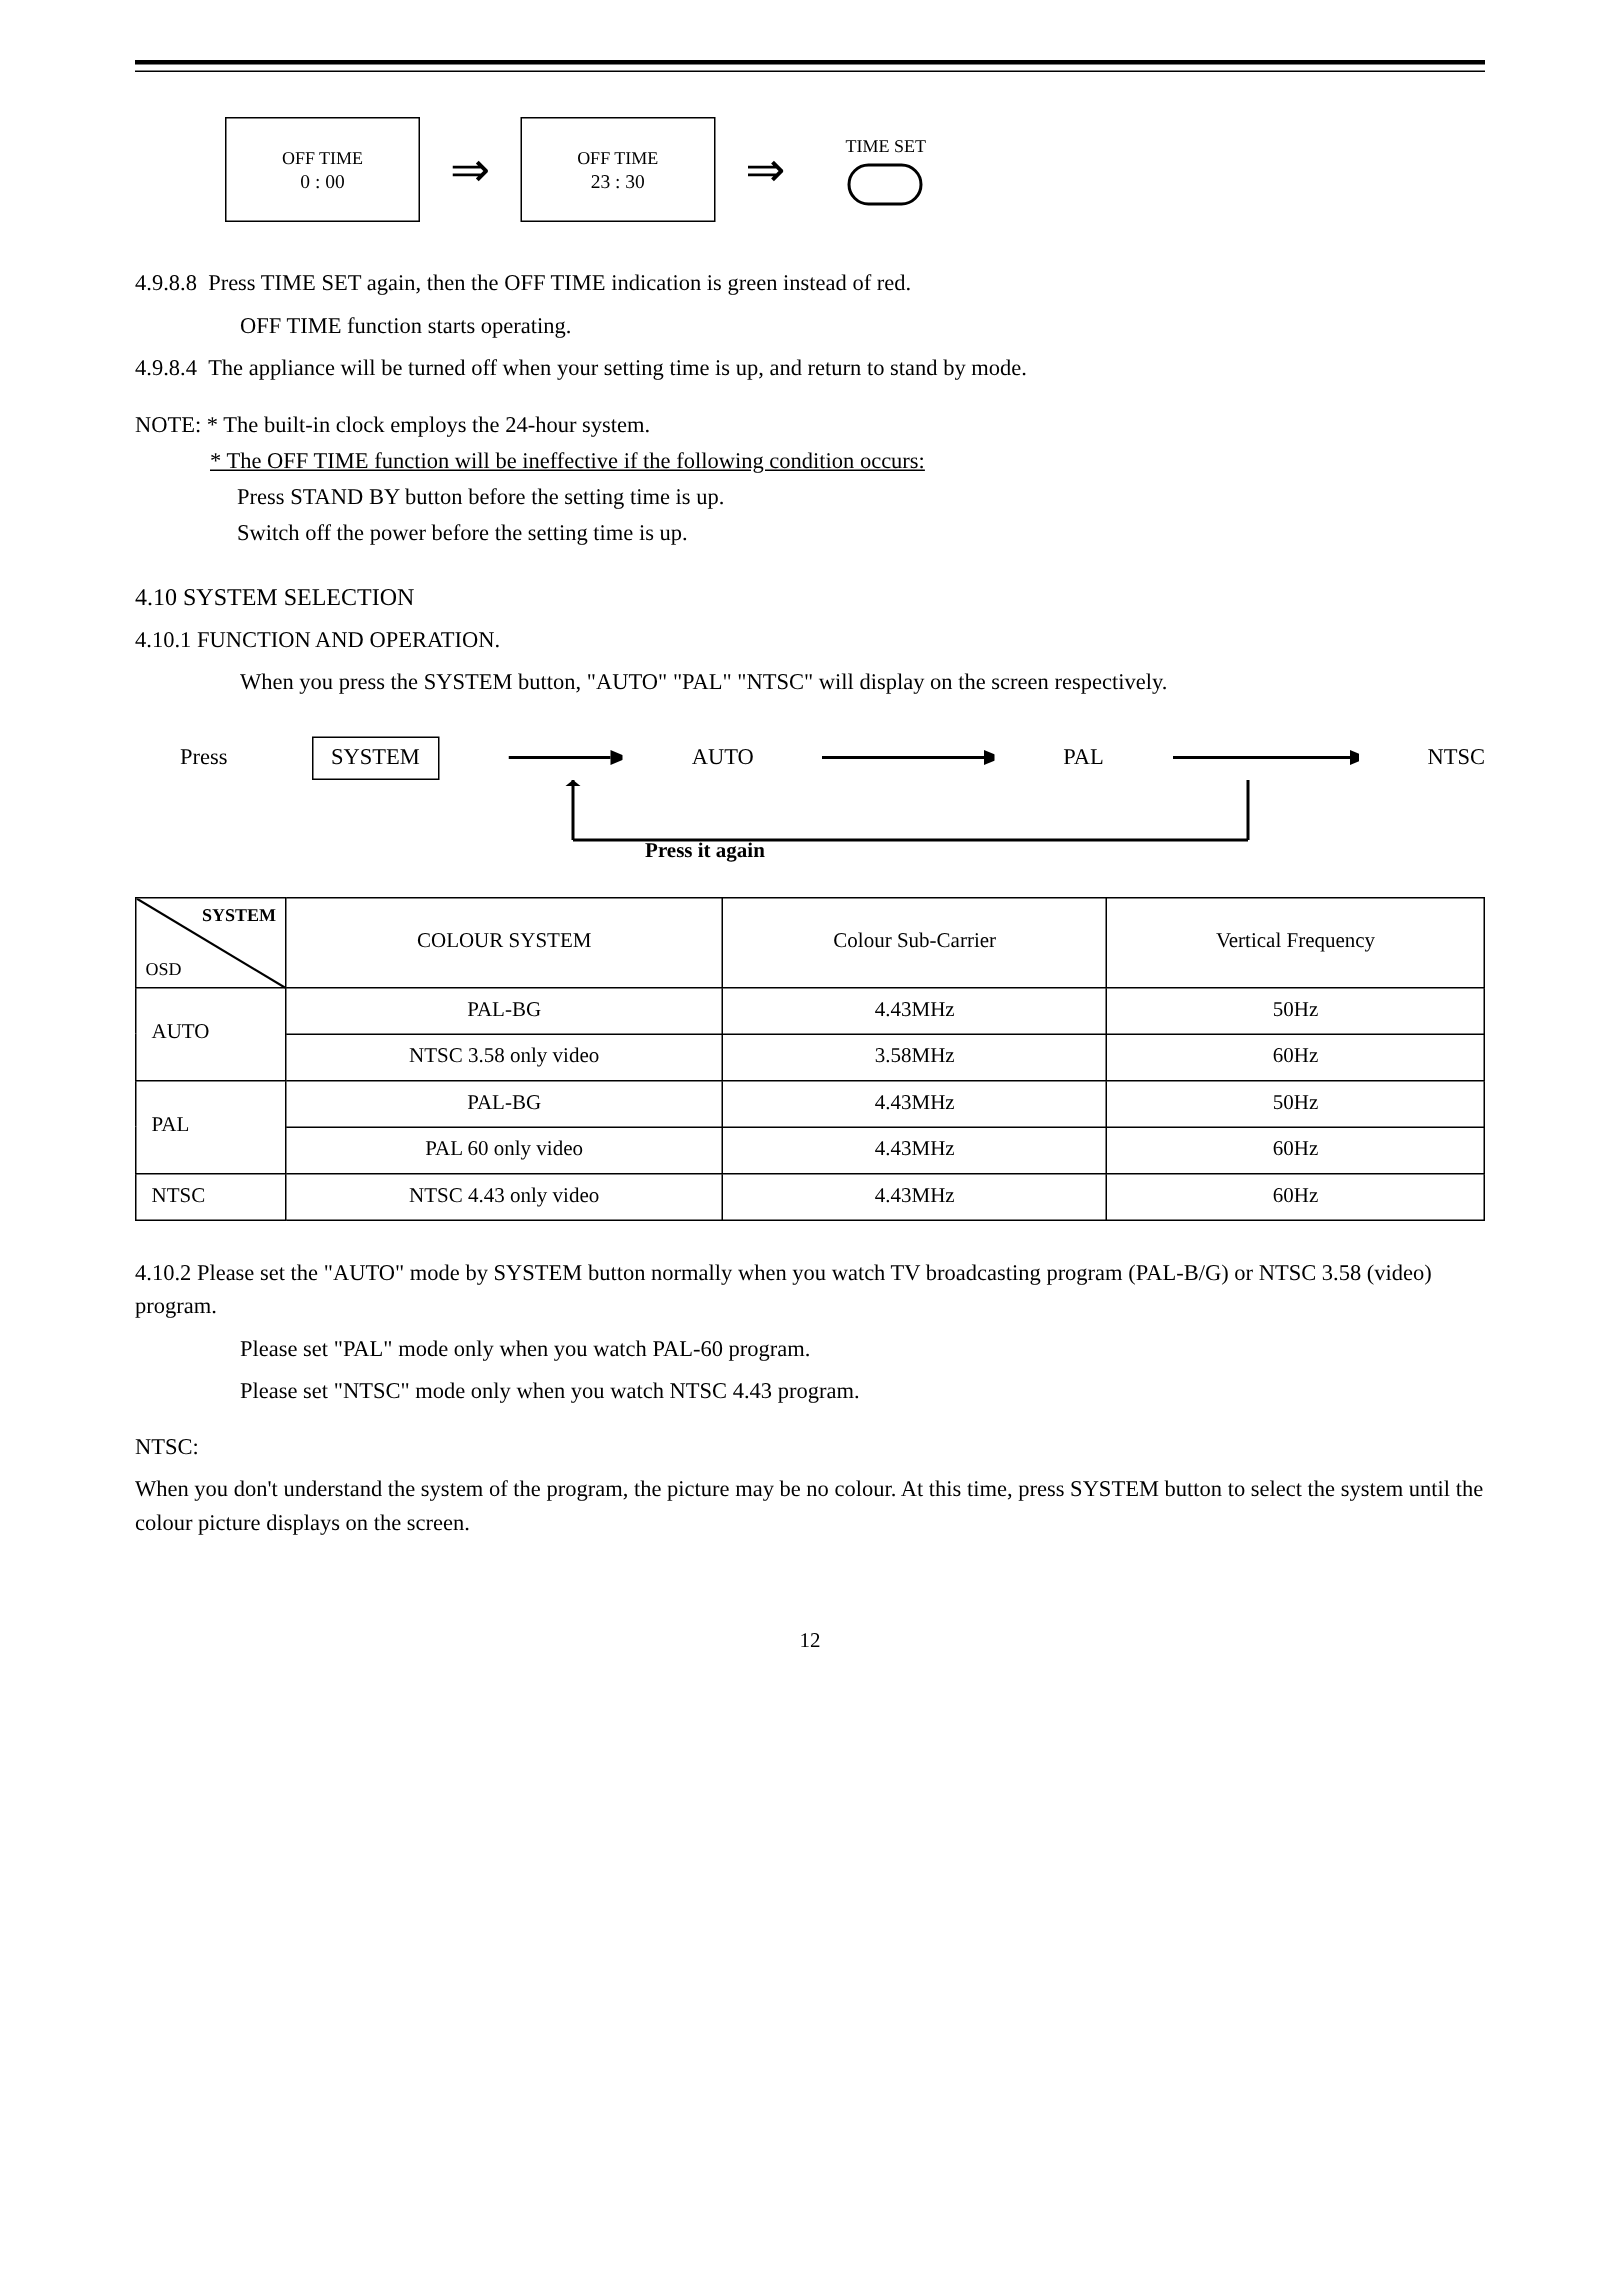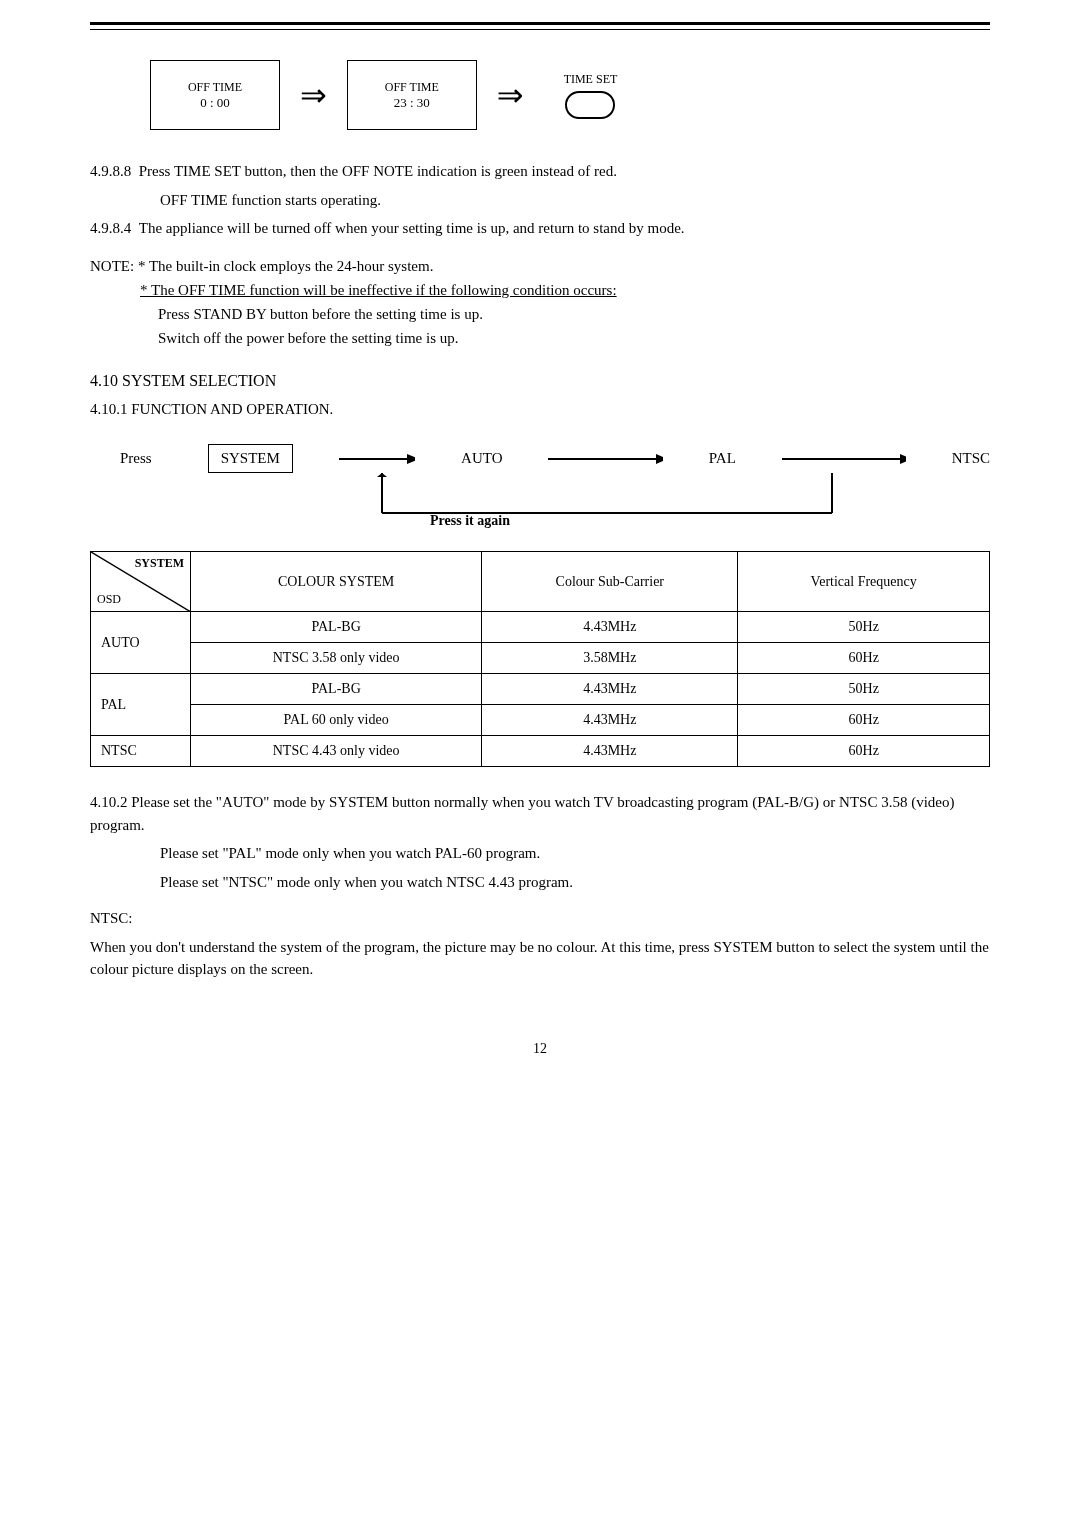--- a/index.html
+++ b/index.html
@@ -8,21 +8,21 @@
       font-family: 'Times New Roman', Times, serif;
       font-size: 15px;
       color: #000;
       width: 1080px;
       min-height: 1527px;
       padding: 0;
     }
     .page {
       width: 1080px;
       min-height: 1527px;
-      padding: 22px 90px 60px 90px;
+      padding: 40px 90px 60px 90px;
       position: relative;
     }
     .top-border {
       border-top: 3px solid #000;
       border-bottom: 1.5px solid #000;
       height: 8px;
       margin-bottom: 30px;
     }
 
     
@@ -149,38 +149,41 @@
       <span class="value">23 : 30</span>
     </div>
     <div class="arrow-right">⇒</div>
     <div class="time-set-group">
       <span class="time-set-label">TIME SET</span>
       <div class="time-set-icon"></div>
     </div>
   </div>
 
   <div class="body-text">
-    <span>4.9.8.8&nbsp;&nbsp;</span><span>Press TIME SET button, then the OFF NOTE indication is green instead of red.</span>
+    <span>4.9.8.8&nbsp;&nbsp;</span><span>Press TIME SET again, then the OFF TIME indication is green instead of red.</span>
   </div>
   <div class="body-text indent1">OFF TIME function starts operating.</div>
 
   <div class="body-text section-gap">
     <span>4.9.8.4&nbsp;&nbsp;</span><span>The appliance will be turned off when your setting time is up, and return to stand by mode.</span>
   </div>
 
   <div class="note-block">
     <div><span>NOTE: * The built-in clock employs the 24-hour system.</span></div>
     <div class="note-indent"><span>* The OFF TIME function will be ineffective if the following condition occurs:</span></div>
     <div class="note-indent2"><span>Press STAND BY button before the setting time is up.</span></div>
     <div class="note-indent2"><span>Switch off the power before the setting time is up.</span></div>
   </div>
 
   <div class="section-heading">4.10 SYSTEM SELECTION</div>
 
   <div class="body-text">4.10.1 FUNCTION AND OPERATION.</div>
+  <div class="body-text indent1 section-gap">
+    <span>When you press the SYSTEM button, "AUTO" "PAL" "NTSC" will display on the screen respectively.</span>
+  </div>
 
   <div style="margin: 24px 0 28px 30px; position: relative;">
 
     <div style="display:flex; align-items:center;gap:46px;">
       <span style="font-size:15px; margin-right:10px;">Press</span>
       <div style="border:1.5px solid #000; padding:5px 12px; font-size:15px;">
         <span>SYSTEM</span>
       </div>
 
       <svg width="80" height="20">

